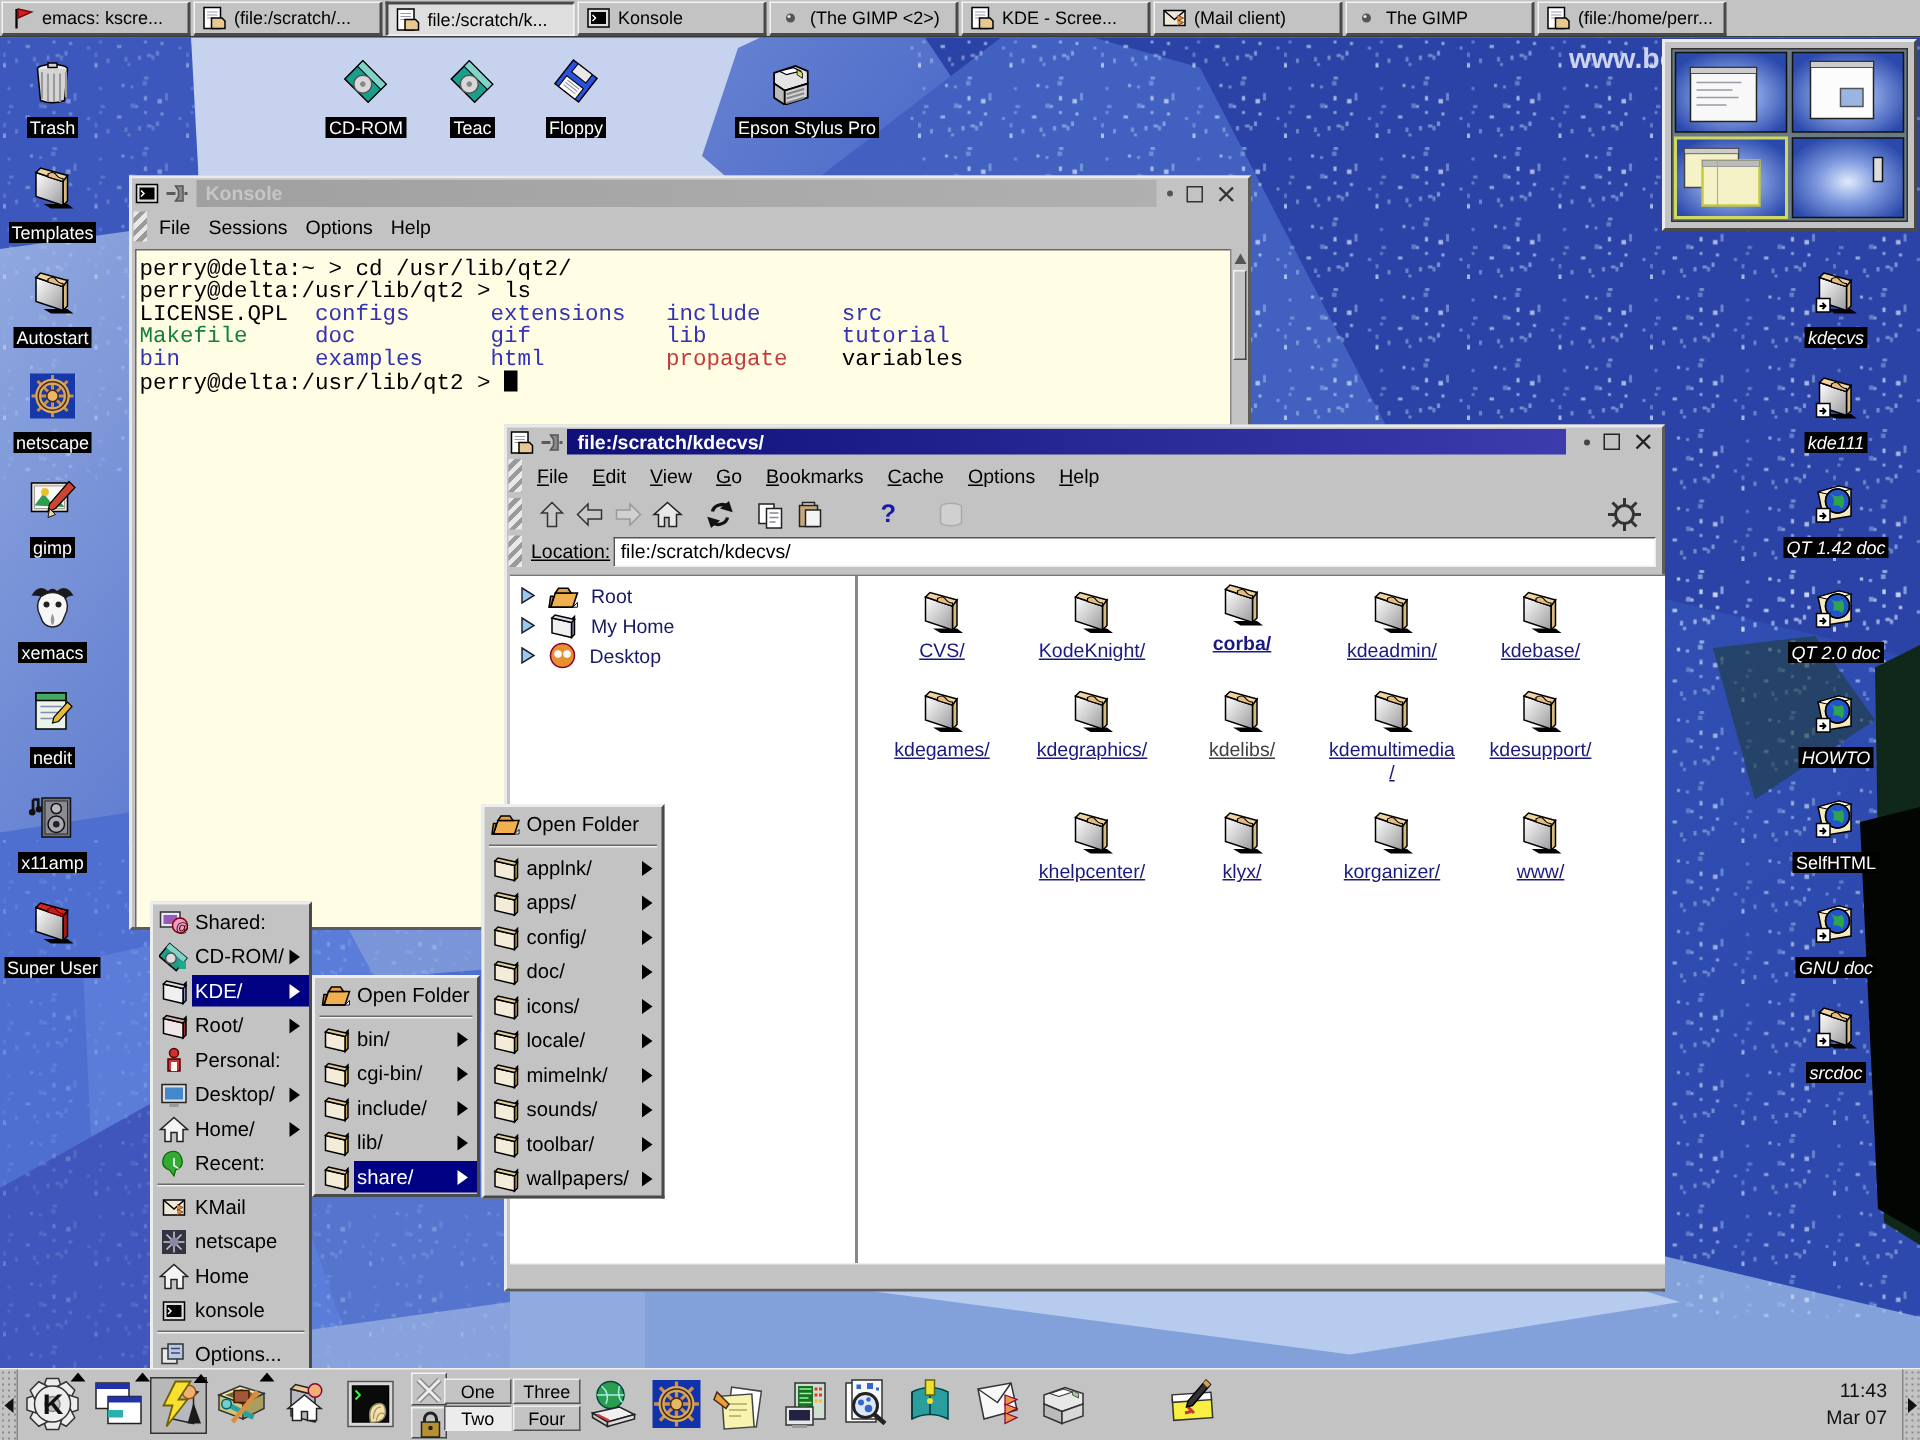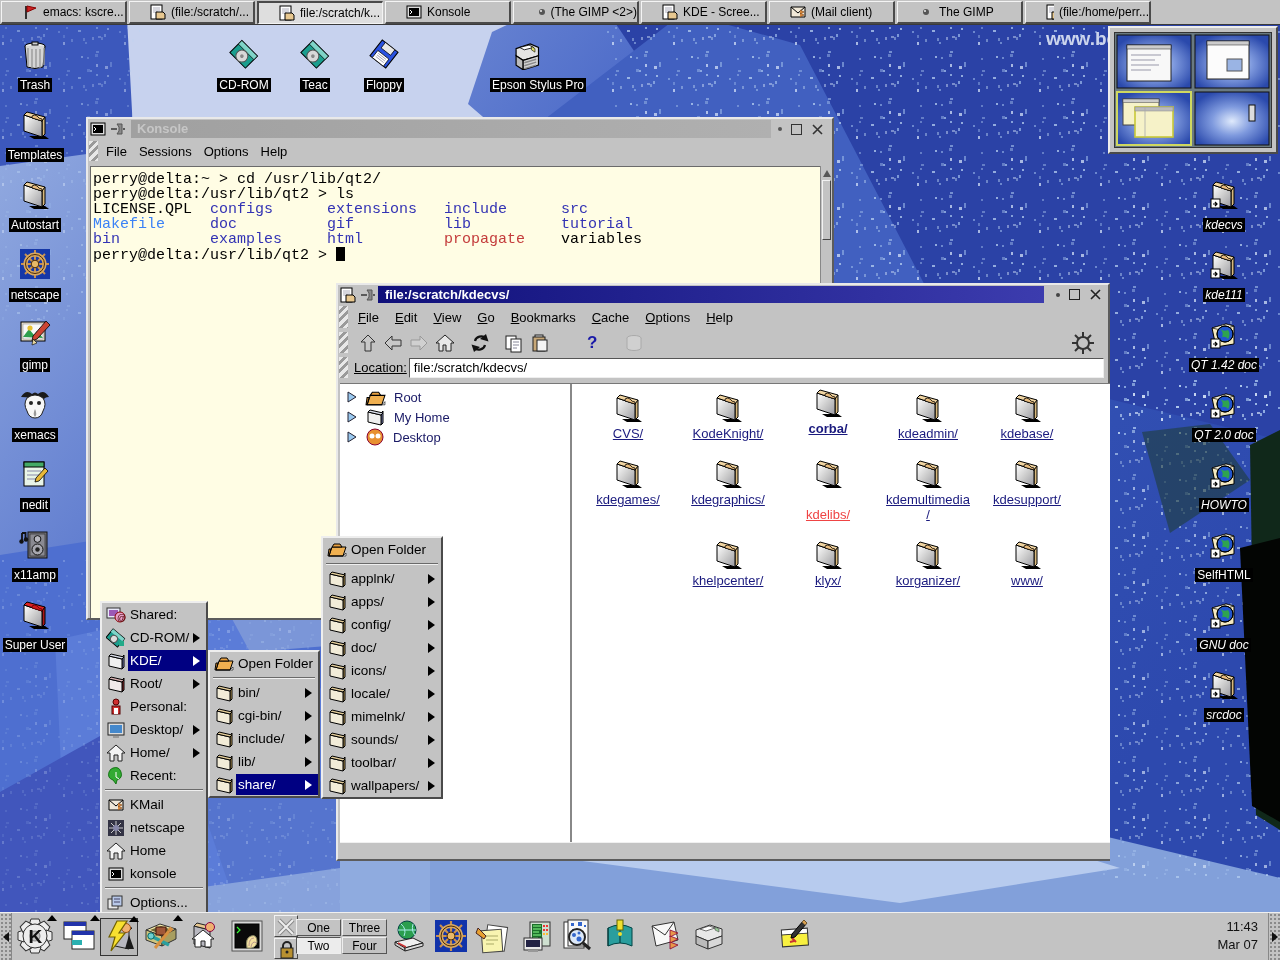--- a/index.html
+++ b/index.html
@@ -6,21 +6,21 @@
 *{box-sizing:border-box;}
 #desk{position:absolute;left:0;top:0;width:1280px;height:960px;background:#4a67c0;}
 .abs{position:absolute;}
 
 .rz{border-top:1px solid #f2f2f2;border-left:1px solid #f2f2f2;
  border-right:1px solid #474747;border-bottom:1px solid #474747;background:#c3c3c3;}
 
 #taskbar{position:absolute;left:0;top:0;width:1280px;height:25px;background:#c3c3c3;
  border-bottom:1px solid #3a3a3a;}
 .tbtn{position:absolute;top:1px;height:23px;width:126px;background:#c3c3c3;
- display:flex;align-items:center;padding-left:20px;gap:5px;font-size:12px;color:#000;
+ display:flex;align-items:center;padding-left:5px;gap:5px;font-size:12px;color:#000;
  border-top:1px solid #f4f4f4;border-left:1px solid #f4f4f4;
  border-right:2px solid #4a4a4a;border-bottom:2px solid #4a4a4a;white-space:nowrap;overflow:hidden;}
 .tbtn.on{background:#dedede;border-top:2px solid #4a4a4a;border-left:2px solid #4a4a4a;
  border-right:1px solid #f4f4f4;border-bottom:1px solid #f4f4f4;}
 
 .dico{position:absolute;width:70px;text-align:center;}
 .dico .lbl{display:inline-block;background:#000;color:#fff;font-size:12px;line-height:14px;
  padding:0 2px;white-space:nowrap;margin-top:8px;}
 .dico .lbl.it{font-style:italic;}
 .dico svg{display:block;margin:0 auto;}
@@ -326,21 +326,21 @@
   <span style="margin-left:6px;">File</span>
       <span>Sessions</span>
       <span>Options</span>
       <span>Help</span>
  </div>
  <div class="abs" style="left:2px;top:47px;width:730px;height:452px;background:#fffde4;
    border-top:1px solid #6a6a6a;border-left:1px solid #6a6a6a;font-family:'Liberation Mono',monospace;
    font-size:15px;line-height:15px;color:#000;padding:5px 0 0 2px;white-space:pre;">perry@delta:~ &gt; cd /usr/lib/qt2/
 perry@delta:/usr/lib/qt2 &gt; ls
 LICENSE.QPL  <span style="color:#3333b4">configs      extensions   include</span>      <span style="color:#3333b4">src</span>
-<span style="color:#3b82f6">Makefile</span>     <span style="color:#3333b4">doc          gif          lib          tutorial</span>
+<span style="color:#15803d">Makefile</span>     <span style="color:#3333b4">doc          gif          lib          tutorial</span>
 <span style="color:#3333b4">bin          examples     html</span>         <span style="color:#c43c3c">propagate</span>    variables
 perry@delta:/usr/lib/qt2 &gt; <span style="display:inline-block;width:9px;height:14px;background:#000;vertical-align:-2px;"></span></div>
  <div class="abs" style="left:732px;top:47px;width:12px;height:452px;background:#c3c3c3;border-left:1px solid #888;">
   <svg width="12" height="12" style="margin-top:1px;">
         <polygon points="6,2 10,9 2,9" fill="#555"></polygon>
       </svg>
   <div style="position:absolute;top:14px;left:1px;width:9px;height:60px;" class="rz"></div>
  </div>
 </div>
 
@@ -495,21 +495,21 @@
         <div style="position:absolute;left:104px;top:73px;width:100px;text-align:center;">
           <svg width="32" height="32" style="display:block;margin:0 auto;">
             <use href="#fol"></use>
           </svg>
           <div style="font-size:13px;color:#1a1a7e;text-decoration:underline;line-height:15px;margin-top:3px;">kdegraphics/</div>
         </div>
         <div style="position:absolute;left:204px;top:73px;width:100px;text-align:center;">
           <svg width="32" height="32" style="display:block;margin:0 auto;">
             <use href="#fol"></use>
           </svg>
-          <div style="font-size:13px;color:#ef4444;text-decoration:underline;line-height:15px;margin-top:18px;">kdelibs/</div>
+          <div style="font-size:13px;color:#404040;text-decoration:underline;line-height:15px;margin-top:3px;">kdelibs/</div>
         </div>
         <div style="position:absolute;left:304px;top:73px;width:100px;text-align:center;">
           <svg width="32" height="32" style="display:block;margin:0 auto;">
             <use href="#fol"></use>
           </svg>
           <div style="font-size:13px;color:#1a1a7e;text-decoration:underline;line-height:15px;margin-top:3px;">kdemultimedia<br>/</div>
         </div>
         <div style="position:absolute;left:403px;top:73px;width:100px;text-align:center;">
           <svg width="32" height="32" style="display:block;margin:0 auto;">
             <use href="#fol"></use>

